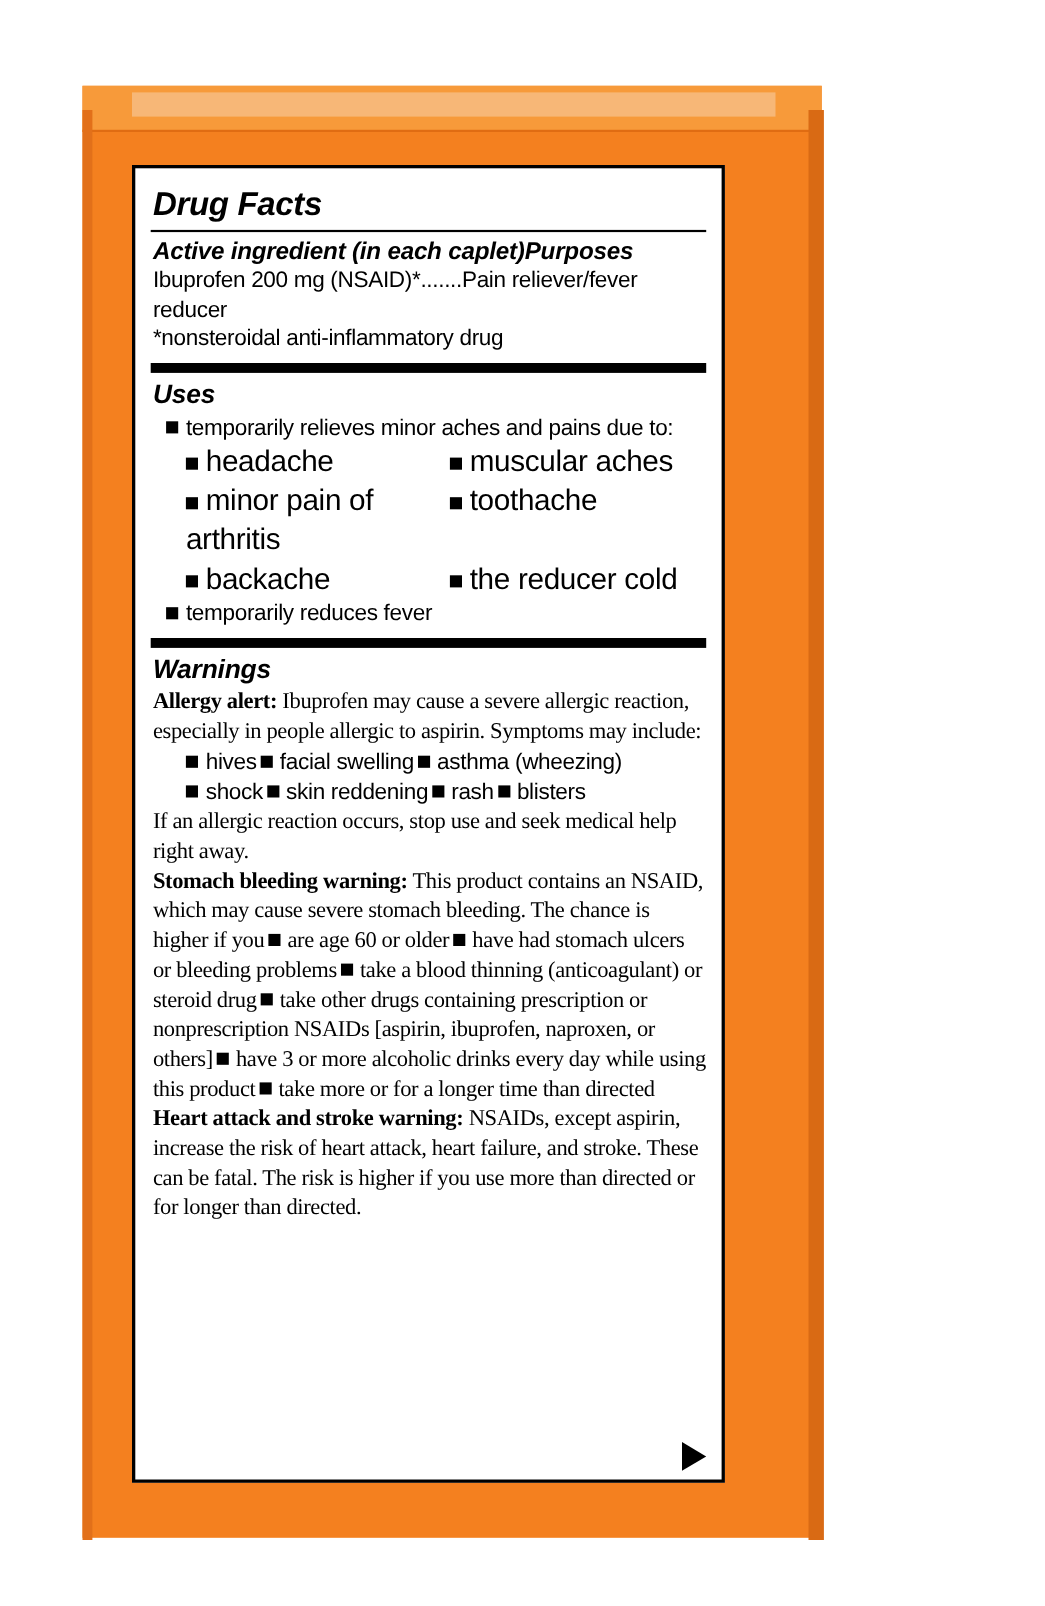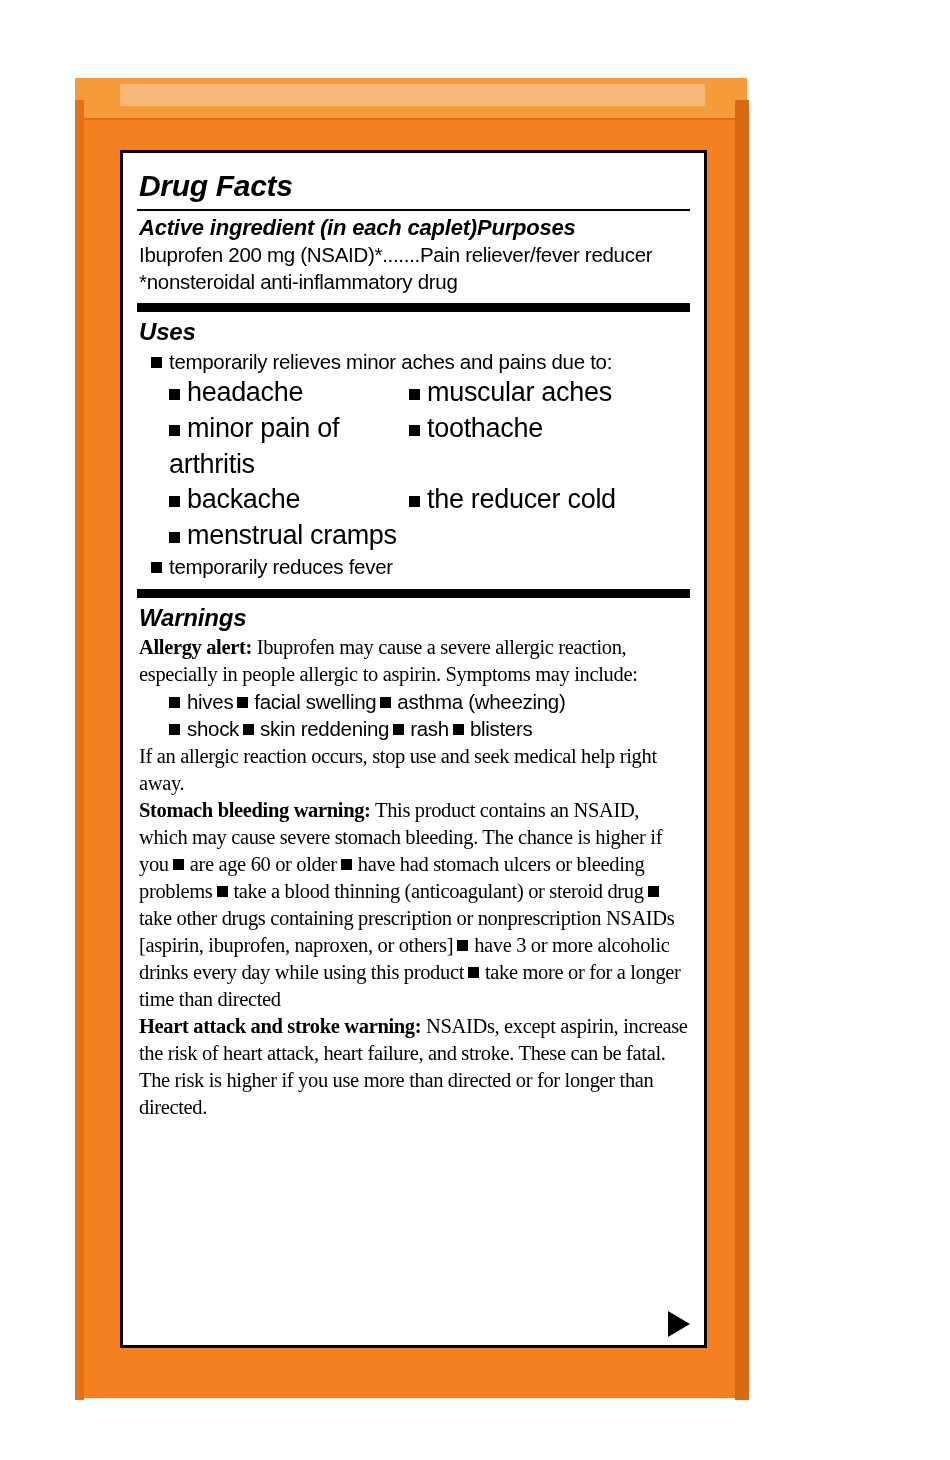--- a/index.html
+++ b/index.html
@@ -63,21 +63,21 @@
     width: 9px;
     height: 1300px;
     background: #E2701A;
   }
 
   
   .facts-panel {
     position: absolute;
     left: 120px;
     top: 150px;
-    width: 587px;
+    width: 539px;
     height: 1198px;
     background: #ffffff;
     border: 3px solid #000000;
     box-sizing: border-box;
     padding: 0;
   }
 
   .facts-inner {
     padding: 8px 14px 6px 14px;
   }
@@ -222,24 +222,20 @@
         <div class="col-b"><span class="sq"></span><span>muscular aches</span></div>
       </div>
       <div class="two-col">
         <div class="col-a"><span class="sq"></span><span>minor pain of arthritis</span></div>
         <div class="col-b"><span class="sq"></span><span>toothache</span></div>
       </div>
       <div class="two-col">
         <div class="col-a"><span class="sq"></span><span>backache</span></div>
         <div class="col-b"><span class="sq"></span><span>the reducer cold</span></div>
       </div>
-      <div class="two-col">
-        <div class="col-a"><span class="sq"></span><span>menstrual cramps</span></div>
-        <div class="col-b"></div>
-      </div>
 
       <div class="bullet-row indent1">
         <span class="sq"></span><span>temporarily reduces fever</span>
       </div>
 
       <div class="rule-thick"></div>
 
       <div class="sec-title">Warnings</div>
 
       <div class="warn-para">

